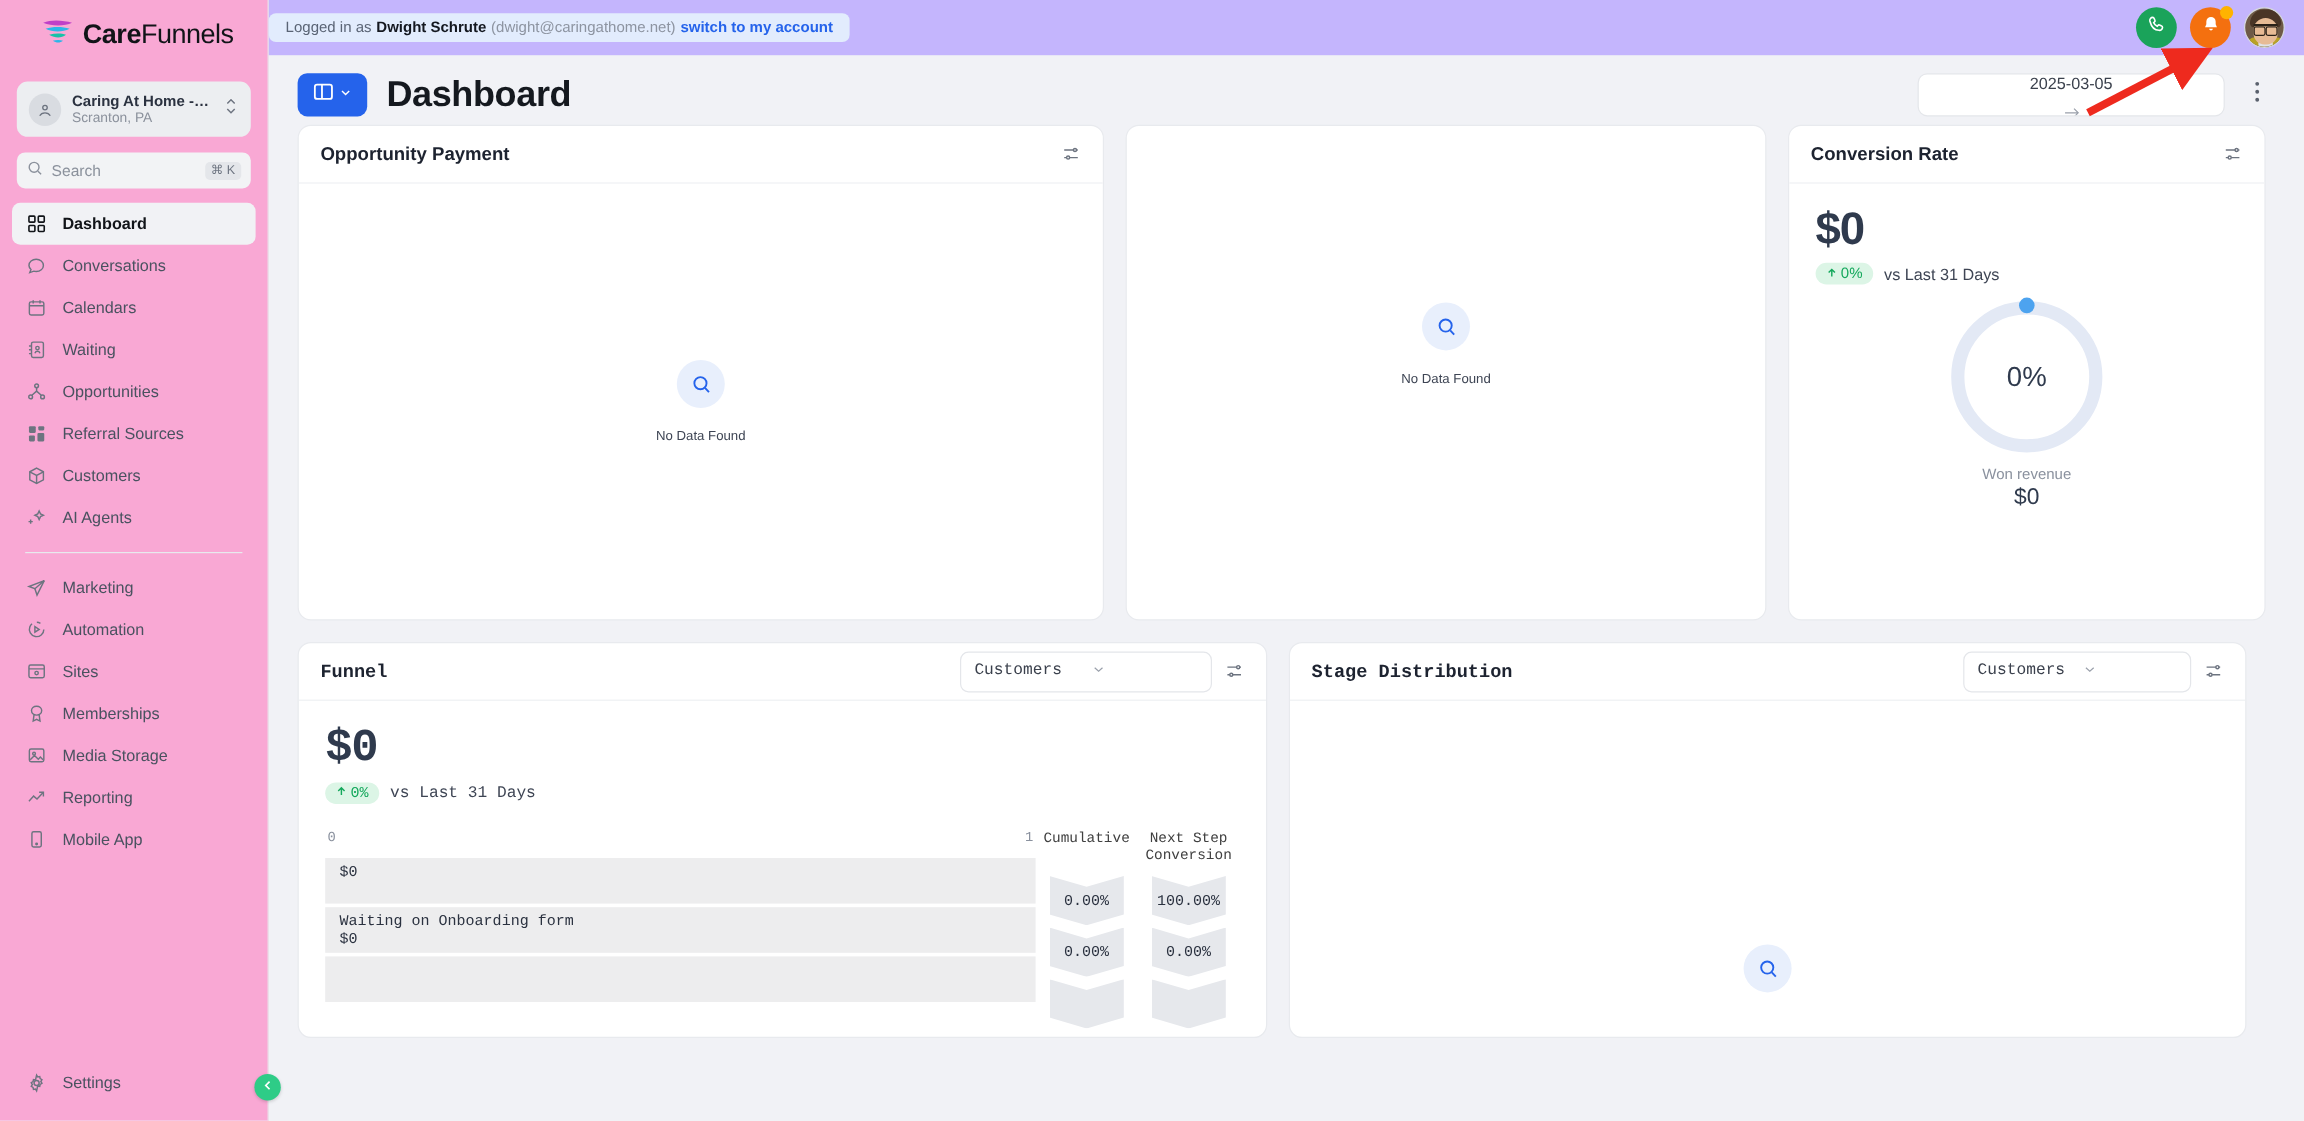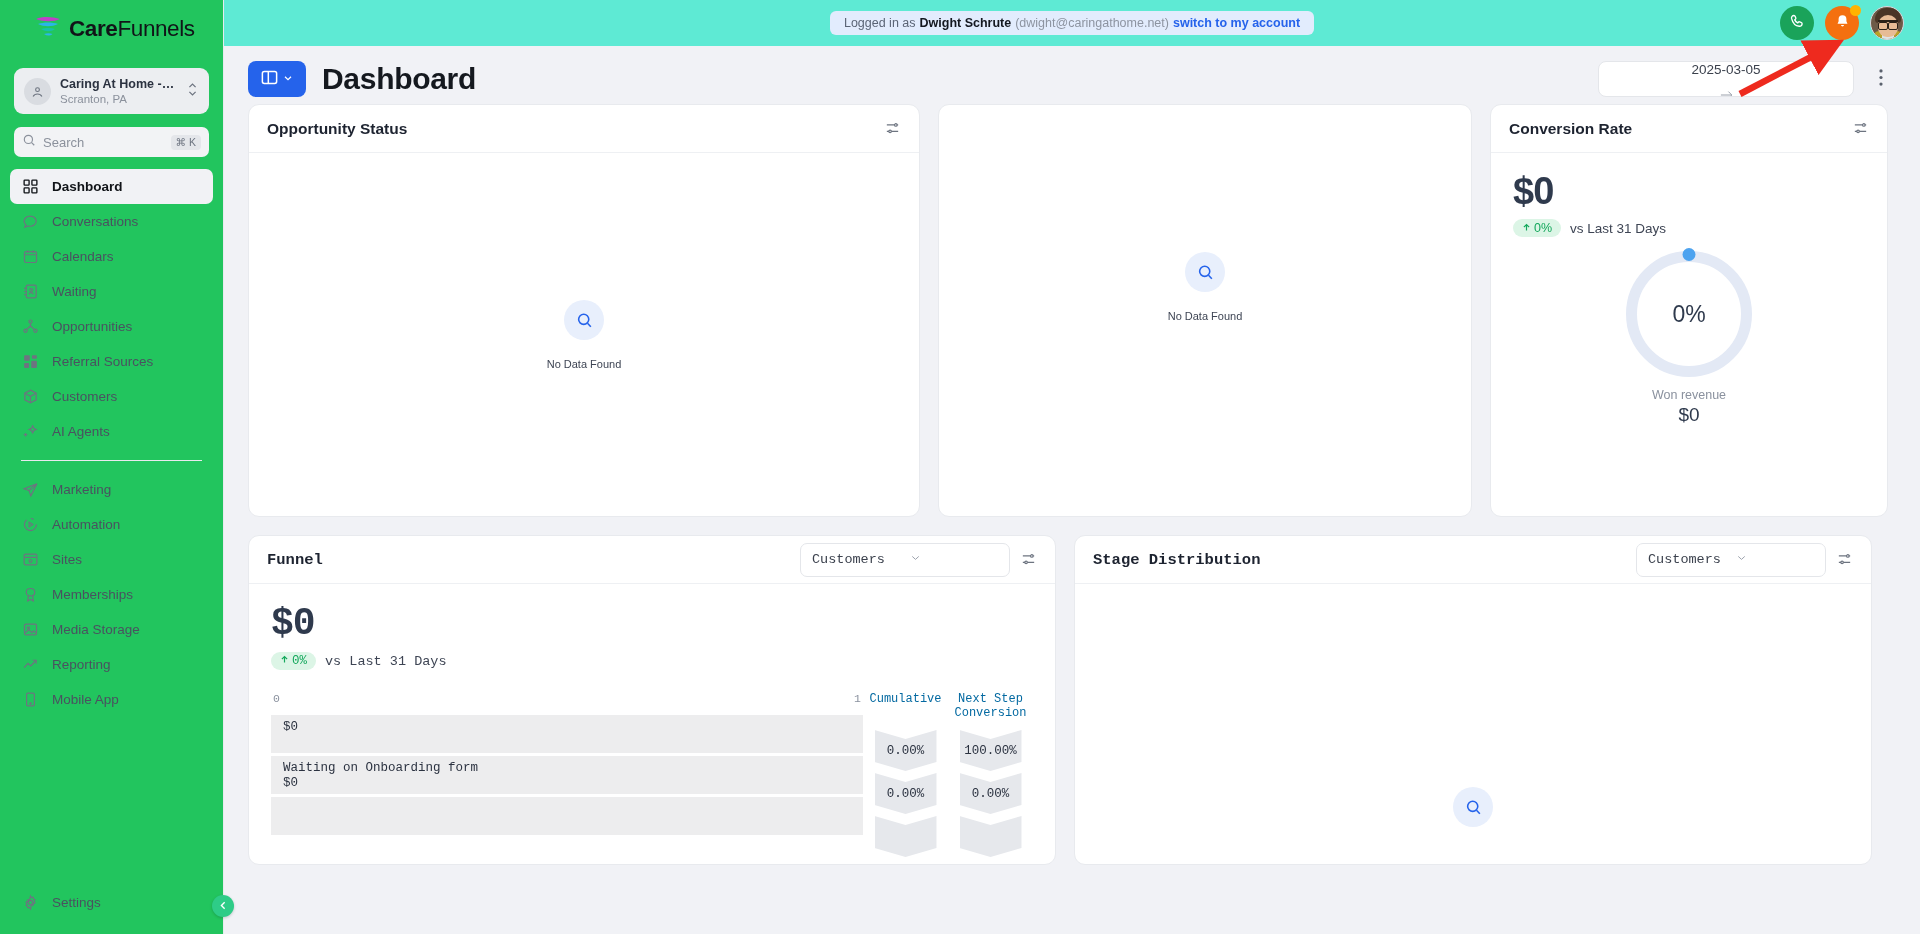--- a/index.html
+++ b/index.html
@@ -7,21 +7,21 @@
   body {
     font-family: "Liberation Sans", sans-serif;
     background: #f1f2f6;
     color: #1f2733;
     -webkit-font-smoothing: antialiased;
   }
   .app { display: flex; width: 1920px; height: 934px; position: relative; }
 
   
   .sidebar {
-    width: 224px; height: 934px; background: #22c55e;
+    width: 224px; height: 934px; background: #f9a8d4;
     border-right: 1px solid #e8eaee;
     display: flex; flex-direction: column; flex: 0 0 224px;
     position: relative;
   }
   .logo-wrap { height: 58px; display: flex; align-items: center; padding: 0 0 0 34px; }
   .logo { display: flex; align-items: center; gap: 7px; }
   .logo-text { font-size: 22.5px; letter-spacing: -0.4px; color: #111418; }
   .logo-text b { font-weight: 700; }
   .logo-text span { font-weight: 400; }
 
@@ -63,22 +63,22 @@
   .collapse-btn {
     position: absolute; right: -11px; bottom: 17px; width: 22px; height: 22px;
     border-radius: 50%; background: #2ecc87; display: flex; align-items: center;
     justify-content: center; cursor: pointer; box-shadow: 0 1px 3px rgba(0,0,0,.18);
     z-index: 20;
   }
 
   
   .main { flex: 1; height: 934px; display: flex; flex-direction: column; min-width: 0; }
   .topbar {
-    height: 46px; background: #5eead4; display: flex; align-items: center;
-    justify-content: center; position: relative; flex: 0 0 46px;
+    height: 46px; background: #c4b5fd; display: flex; align-items: center;
+    justify-content: flex-start; position: relative; flex: 0 0 46px;
   }
   .login-pill {
     background: #e2ecfd; border-radius: 6px; padding: 5px 14px; font-size: 12.5px;
     color: #5a6475; display: flex; gap: 4px; white-space: nowrap;
   }
   .login-pill b { color: #141820; font-weight: 700; }
   .login-pill .mail { color: #8d94a1; }
   .login-pill a { color: #2563eb; font-weight: 700; text-decoration: none; cursor: pointer; }
 
   .top-actions { position: absolute; right: 16px; top: 6px; display: flex; align-items: center; gap: 11px; }
@@ -151,21 +151,21 @@
   .select span { flex: 1; }
 
   .funnel-body { padding: 18px 22px 0 22px; }
   .funnel-chart { display: flex; gap: 0; margin-top: 22px; }
   .bars-col { flex: 1; min-width: 0; }
   .axis { display: flex; justify-content: space-between; font-size: 11.5px; color: #8a919e; padding: 0 2px 10px 2px; }
   .bar-row { background: #ededee; height: 38px; padding: 5px 12px; margin-bottom: 3px; }
   .bar-name { font-size: 12.5px; color: #2b3240; line-height: 15px; }
   .bar-val { font-size: 12.5px; color: #2b3240; line-height: 15px; }
   .conv-col { width: 85px; display: flex; flex-direction: column; align-items: center; }
-  .conv-hd { font-size: 12px; color: #0369a1; text-align: center; line-height: 14px; height: 30px; }
+  .conv-hd { font-size: 12px; color: #404040; text-align: center; line-height: 14px; height: 30px; }
   .conv-cell {
     width: 62px; height: 41px; background: #e6e8ec; margin-bottom: 2px;
     clip-path: polygon(0 0, 50% 9px, 100% 0, 100% calc(100% - 9px), 50% 100%, 0 calc(100% - 9px));
     display: flex; align-items: center; justify-content: center;
     font-size: 12.5px; color: #2b3240;
   }
   .conv-gap { height: 8px; }
 
   .arrow-svg { position: absolute; pointer-events: none; z-index: 60; }
 </style>
@@ -472,21 +472,21 @@
               </svg>
             </span>
           </div>
         </div>
       </div>
 
       <div class="grid-row">
 
         <div class="card" style="width:672px;height:413px;">
           <div class="card-head">
-            <div class="card-title">Opportunity Status</div>
+            <div class="card-title">Opportunity Payment</div>
             <div class="right">
               <span class="sliders">
                 <svg width="17" height="17" viewBox="0 0 24 24" fill="none" stroke="#6d7480" stroke-width="1.7">
                   <path d="M4 7h11M18.5 7H20M4 16h3M10.5 16H20"></path>
                     <circle cx="16.7" cy="7" r="1.8"></circle>
                     <circle cx="8.6" cy="16" r="1.8"></circle>
                 </svg>
               </span>
             </div>
           </div>

